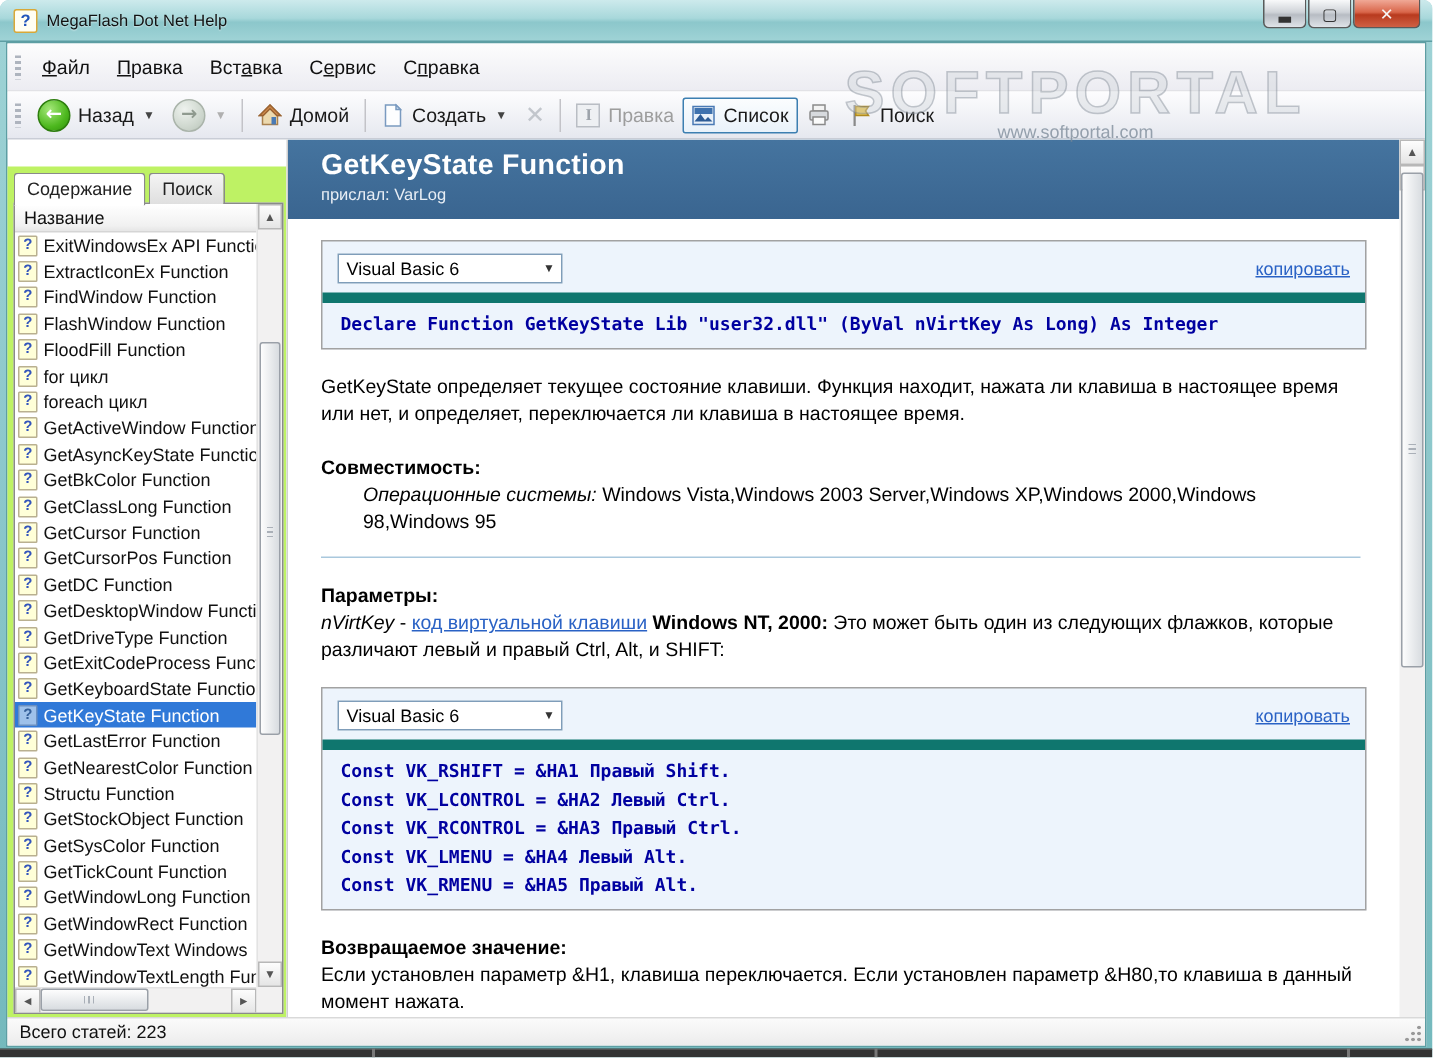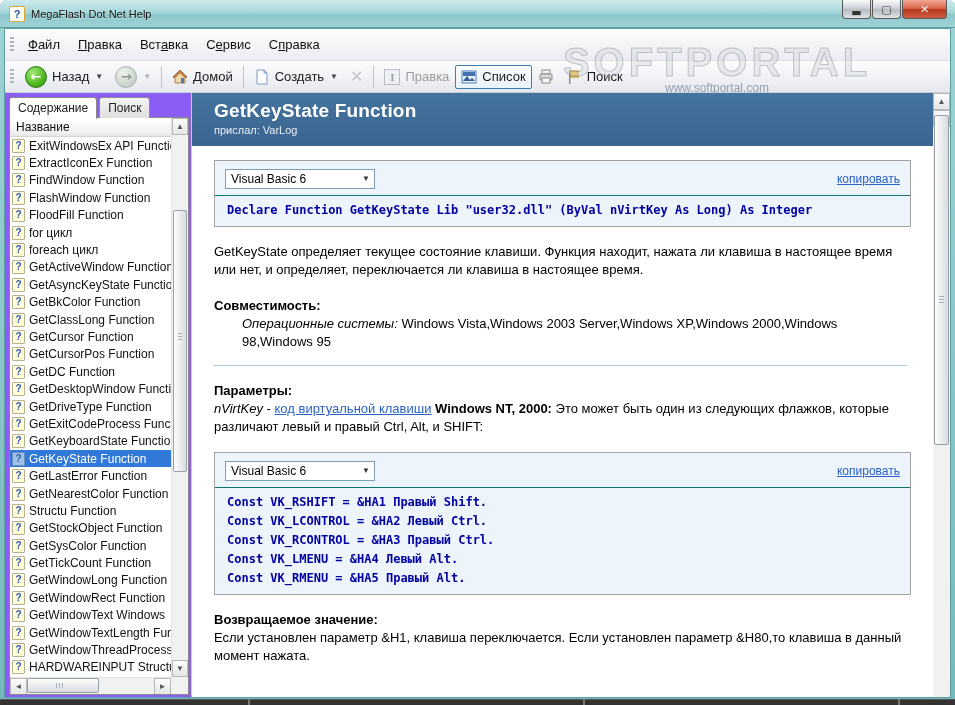--- a/index.html
+++ b/index.html
@@ -43,21 +43,21 @@
 
   
   .watermark { position:absolute; left:552px; top:40px; width:330px; pointer-events:none; z-index:50; text-align:center; }
   .wm-big { font:bold 40px "Liberation Sans",sans-serif; letter-spacing:4px; color:rgba(205,210,215,.38); -webkit-text-stroke:1px rgba(130,140,150,.45); }
   .wm-url { font-size:12px; color:rgba(120,135,150,.75); margin-top:-4px; }
 
   
   .main { flex:1; display:flex; min-height:0; }
 
   
-  .sidebar { width:186px; flex:none; padding:4px 2px 2px 4px; background:#8b5cf6; display:flex; flex-direction:column; }
+  .sidebar { width:186px; flex:none; padding:4px 2px 2px 4px; background:#bef264; display:flex; flex-direction:column;margin-top:18px; }
   .tabs { display:flex; flex:none; height:21px; position:relative; z-index:2; }
   .tab { font-size:12px; padding:3px 8px 2px; border:1px solid #8a8a8a; border-bottom:none; border-radius:3px 3px 0 0; background:linear-gradient(#f4f4f4,#dfdfdf); margin-right:2px; color:#222; }
   .tab.active { background:#fff; position:relative; top:0; height:22px; box-shadow:inset 0 2px 0 #ffc73c00; }
   .listbox { flex:1; border:1px solid #8a8a8a; background:#fff; position:relative; margin-top:-1px; min-height:0; overflow:hidden; }
   .list-header { position:absolute; top:0; left:0; right:17px; height:19px; background:linear-gradient(#ffffff,#f1f1f1 80%,#e6e6e6); border-bottom:1px solid #d5d5d5; font-size:12px; color:#111; padding:2px 0 0 6px; }
   .list-items { position:absolute; top:19px; left:0; right:17px; bottom:17px; overflow:hidden; }
   .list-item { display:flex; align-items:center; height:17.4px; padding-left:2px; white-space:nowrap; font-size:12px; color:#111; }
   .q-icon { width:13px; height:14px; background:#ffffd8; border:1px solid #b9b090; border-radius:1px; font:bold 10px/12px "Liberation Sans",sans-serif; color:#3355bb; text-align:center; margin-right:4px; flex:none; }
   .list-item.selected { background:#3079d8; color:#fff; }
   .list-item.selected .q-icon { background:#9ec1ea; border-color:#6a8fc0; color:#35609a; }
@@ -80,21 +80,21 @@
   .content-vscroll { position:absolute; top:0; right:0; bottom:0; width:17px; background:#f2f1f1; z-index:5; }
   .content-body { position:absolute; top:0; left:0; right:17px; bottom:0; overflow:hidden; }
 
   .article-header { height:53px; background:linear-gradient(#45749f,#3a6590); color:#fff; padding:7px 0 0 22px; }
   .article-title { font-size:19px; font-weight:bold; letter-spacing:.2px; }
   .article-author { font-size:11px; margin-top:2px; color:#e8eef5; }
 
   .article { padding:14px 22px 0 22px; font-size:13px; color:#000; line-height:18px; }
 
   .codeblock { border:1px solid #a2a2a2; background:#edf4fc; margin-bottom:16px; }
-  .cb-head { display:flex; align-items:center; justify-content:space-between; padding:8px 10px 6px 10px; border-bottom:1px solid #0f766e; }
+  .cb-head { display:flex; align-items:center; justify-content:space-between; padding:8px 10px 6px 10px; border-bottom:7px solid #0f766e; }
   .lang-select { width:150px; height:20px; background:#fff; border:1px solid #7f9db9; display:flex; align-items:center; justify-content:space-between; padding:0 4px 0 5px; font-size:12px; color:#000; }
   .dd-arrow { font-size:8px; color:#333; }
   .copy-link { font-size:12px; color:#2a62c5; text-decoration:underline; cursor:pointer; }
   .cb-lines { padding:5px 0 6px 0; }
   .code-line { white-space:pre; font:bold 12px/19px "DejaVu Sans Mono",monospace; color:#0000a0; padding-left:12px; }
 
   .para { margin-bottom:18px; }
   .sec-head { font-weight:bold; margin-top:4px; }
   .compat-line { padding-left:28px; }
   .compat-line i { font-style:italic; }
@@ -439,20 +439,25 @@
         <div class="content-vscroll">
           <div class="sb-btn">▲</div>
           <div class="sb-thumb" style="top:22px;height:330px;">
             <div class="sb-grip" style="top:180px;"></div>
           </div>
           <div class="sb-btn down">▼</div>
         </div>
       </div>
     </div>
 
+    <div class="statusbar">
+      <span>Всего статей:</span>&nbsp;
+      <span>223</span>
+      <div class="size-grip"></div>
+    </div>
   </div>
 
   <div class="watermark">
     <div class="wm-big">SOFTPORTAL</div>
     <div class="wm-url">www.softportal.com</div>
   </div>
 
   <div class="bottom-strip">
     <span class="seg" style="left:26%"></span>
     <span class="seg" style="left:61%"></span>

